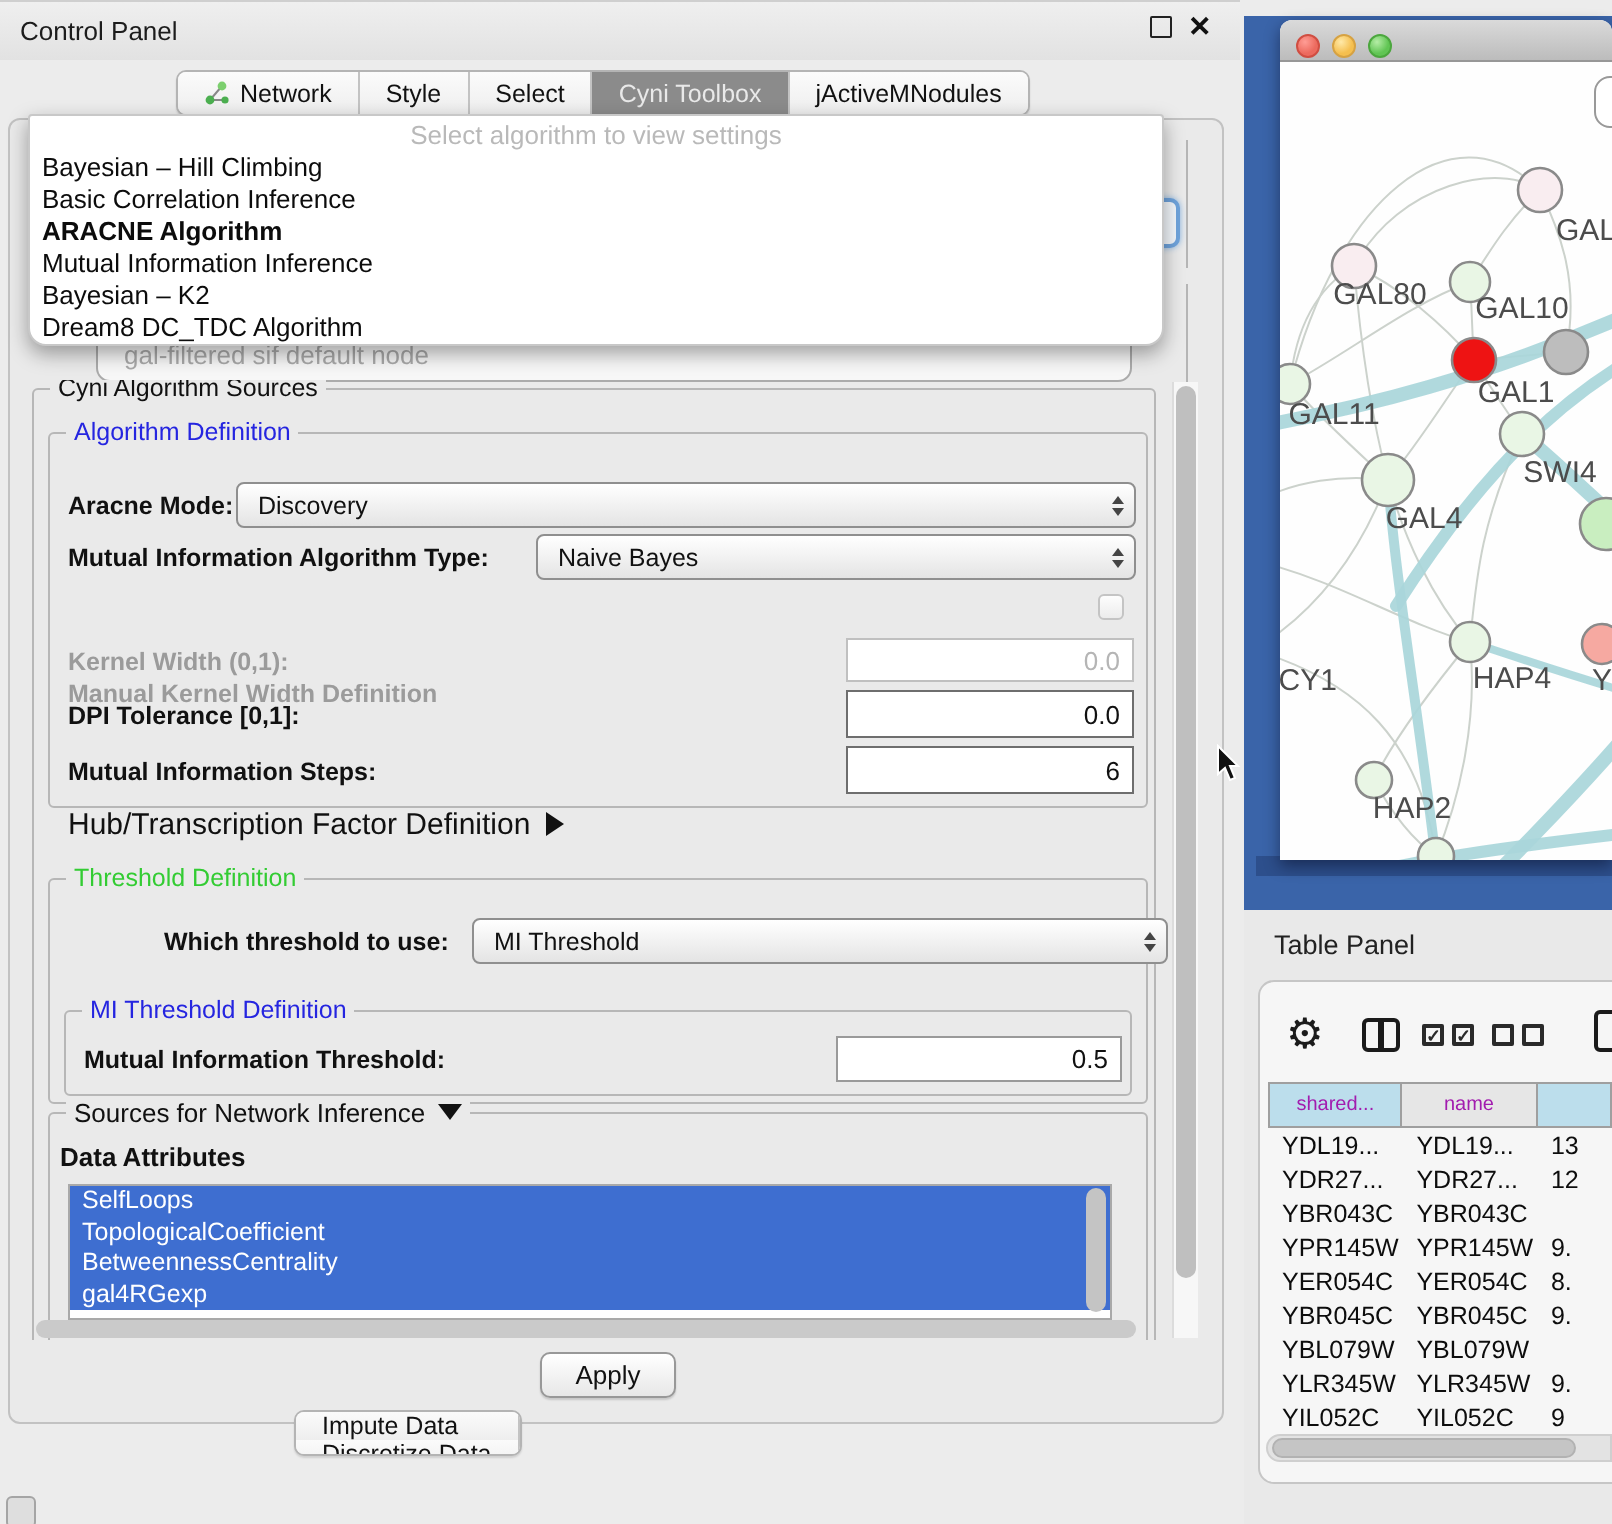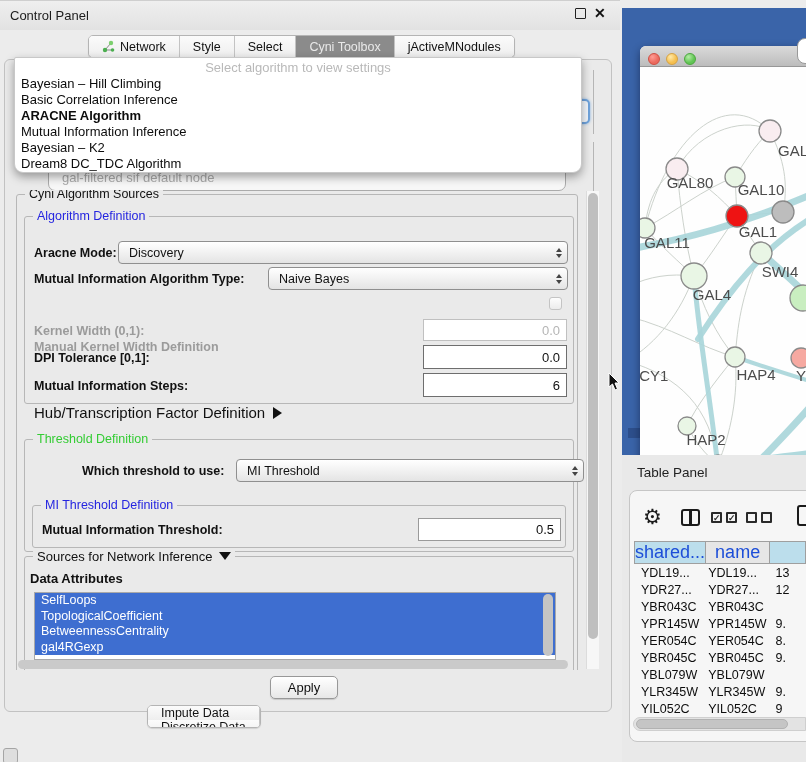--- a/index.html
+++ b/index.html
@@ -72,21 +72,21 @@
   #main-vsb { left:588px; top:193px; width:10px; height:446px; border-radius:5px; background:#bfbfbf; }
 
   #apply-btn { left:270px; top:676px; width:68px; height:23px; border:1px solid #989898; border-radius:5px;
     background:linear-gradient(#ffffff,#e7e7e7); font-size:13px; color:#111; text-align:center; line-height:21px;
     box-shadow:0 1px 1px rgba(0,0,0,.15); }
 
   
   #net-bg { left:622px; top:8px; width:184px; height:447px; background:#3a64a9; }
   #net-bg-shadow { left:628px; top:428px; width:178px; height:10px; background:#2d4f8c; }
   #mac-window { left:640px; top:10px; width:166px; height:420px; border-radius:6px 6px 0 0;
-    box-shadow:0 3px 8px rgba(0,0,20,.45); overflow:hidden; background:#fff;margin-top:36px; }
+    box-shadow:0 3px 8px rgba(0,0,20,.45); overflow:hidden; background:#fff; }
   #mac-titlebar { position:absolute; left:0; top:0; width:100%; height:21px;
     background:linear-gradient(#dadada,#bcbcbc); border-bottom:1px solid #979797; }
   .tl { position:absolute; top:7px; width:12px; height:12px; border-radius:50%; }
   #tl-red { left:8px; background:radial-gradient(circle at 35% 30%, #ff9d95,#ec6a5e 60%); border:1px solid #d04e42; }
   #tl-yellow { left:26px; background:radial-gradient(circle at 35% 30%, #ffe9a8,#f5bf4f 60%); border:1px solid #d6a243; }
   #tl-green { left:44px; background:radial-gradient(circle at 35% 30%, #b5eda6,#61c554 60%); border:1px solid #4ca73e; }
   #net-canvas { position:absolute; left:0; top:21px; width:166px; height:399px; background:#fefefe; }
   #net-toolbox-cut { left:797px; top:38px; width:18px; height:26px; background:#fff; border:1px solid #999; border-radius:8px; z-index:5; }
 
   
@@ -95,21 +95,21 @@
   #tp-panel { left:629px; top:490px; width:185px; height:252px; background:#f6f6f6; border:1px solid #c6c6c6; border-radius:8px 0 0 8px; }
   #gear-ico { left:643px; top:505px; font-size:21px; color:#1b1b1b; }
   #split-ico { left:681px; top:509px; width:19px; height:17px; border:2.5px solid #1b1b1b; border-radius:3px; }
   #split-ico i { position:absolute; left:50%; top:0; bottom:0; width:2.5px; margin-left:-1.25px; background:#1b1b1b; }
   .cb-ico { position:absolute; top:512px; width:11px; height:11px; border:2px solid #2a2a2a; border-radius:1px;
     font-size:9px; line-height:9px; text-align:center; color:#2a2a2a; font-weight:bold; }
   #doc-ico-cut { left:797px; top:505px; width:16px; height:21px; border:2.5px solid #1b1b1b; border-radius:3px; background:#f6f6f6; }
   #tp-table { left:634px; top:541px; width:172px; height:175px; overflow:hidden; font-size:12.5px; }
   .th-row { display:flex; height:23px; }
   .th { border:1px solid #9f9f9f; border-left:none; background:#e6e6e6; display:flex; align-items:center; justify-content:center;
-    font-size:18px; color:#1d4ed8; }
+    font-size:10px; color:#a21caf; }
   .th:first-child { border-left:1px solid #9f9f9f; }
   .th.hl { background:#bcdeec; }
   .tr { display:flex; height:17px; align-items:center; color:#0d0d0d; }
   .td { padding-left:7px; white-space:nowrap; overflow:hidden; }
   #tp-hsb-track { left:633px; top:717px; width:173px; height:14px; background:#e3e3e3; border:1px solid #cfcfcf; border-radius:7px 0 0 7px; }
   #tp-hsb { left:636px; top:719px; width:152px; height:10px; background:#c5c5c5; border:1px solid #b2b2b2; border-radius:5px; }
 
   #bl-icon { left:3px; top:748px; width:15px; height:16px; border:1px solid #a5a5a5; border-radius:3px; background:#dedede; }
   #cursor { left:608px; top:372px; width:14px; height:20px; z-index:60; }
   text { font-family:"Liberation Sans", sans-serif; }

